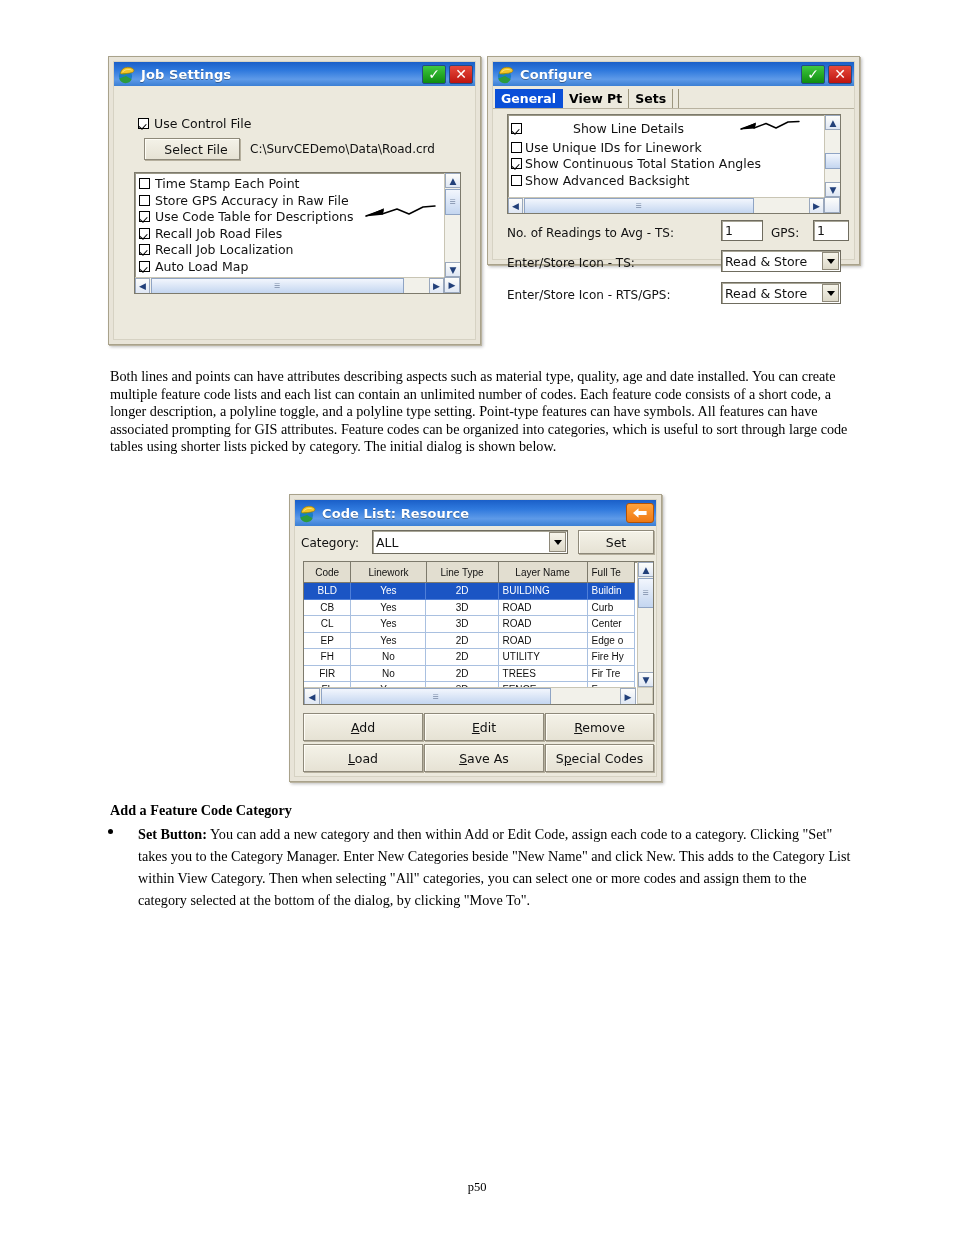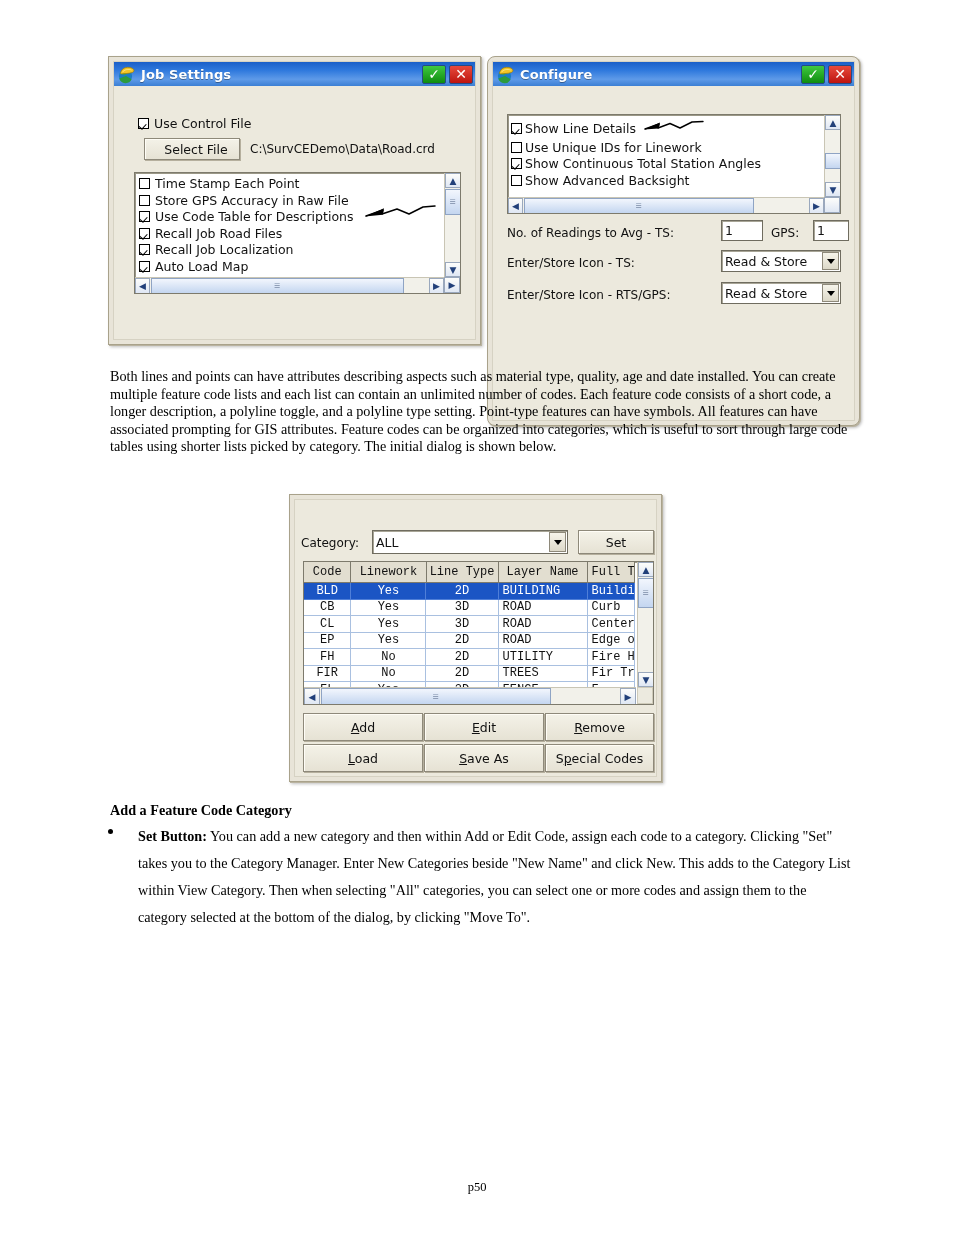--- a/index.html
+++ b/index.html
@@ -260,43 +260,43 @@
     position: absolute;
     left: 0; top: 6px;
     width: 5px; height: 5px;
     background: #000;
     border-radius: 50%;
   }
   .bullet-text {
     margin-left: 30px;
     font-family: "Liberation Serif", serif;
     font-size: 14.2px;
-    line-height: 27px;
+    line-height: 22px;
   }
   .pagenum {
     position: absolute;
     left: 0; right: 0;
     text-align: center;
     font-family: "Liberation Serif", serif;
     font-size: 12.5px;
     color: #000;
   }
 
   
   .grid { position: absolute; inset: 0; overflow: hidden; }
   .grid-row { display: flex; height: 16.5px; }
   .grid-head .gcell {
     background: #e2ded0;
     font-weight: normal;
     border-right: 1px solid #7d7a6c;
     border-bottom: 1px solid #7d7a6c;
   }
   .gcell {
-    font-family: Liberation Mono, monospace;
-    font-size: 12px;
+    font-family: Liberation Sans, sans-serif;
+    font-size: 10px;
     display: flex; align-items: center; justify-content: center;
     border-right: 1px solid #a9c0e0;
     border-bottom: 1px solid #a9c0e0;
     box-sizing: border-box;
     overflow: hidden;
     white-space: nowrap;
     color: #111;
     background: #fff;
   }
   .grid-row.sel .gcell { background: #1b55c4; color: #fff; border-right-color:#4f7fd8; border-bottom-color:#4f7fd8;}
@@ -385,43 +385,49 @@
           <span class="grip">☰</span>
         </div>
         <div class="sb-btn" style="right:0;top:0;width:15px;height:16px;">▶</div>
       </div>
       <div class="sb-btn" style="right:0;bottom:0;width:16px;height:16px;">▶</div>
     </div>
 
   </div>
 </div>
 
-<div class="ce-dialog" style="left:487px; top:56px; width:373px; height:370px;border-radius:8px;">
+<div class="ce-dialog" style="left:487px; top:56px; width:373px; height:209px;">
   <div class="ce-inner">
 
     <div class="titlebar">
       <span class="survce-icon">
         <svg width="19" height="19" viewBox="0 0 19 19">
           <circle cx="8.5" cy="11" r="6.6" fill="#1a7ec4"></circle>
           <path d="M2.3 13.5 A6.6 6.6 0 0 0 14.6 14.3 L9 11 Z" fill="#2c9b3e"></path>
           <path d="M3.3 8.6 A6.6 6.6 0 0 1 12.6 5.8 L8 10 Z" fill="#38a64a"></path>
           <path d="M4 6.5 C5.5 2.4 11.5 1.2 15.5 3.4 C17.6 4.6 17.3 6.8 15 7.6 C12 8.7 7.8 8.4 4.6 8.9 C3.3 9.1 3.3 8 4 6.5 Z" fill="#f2c424" stroke="#9c7b07" stroke-width="0.7"></path>
           <path d="M5.3 7.3 C7 4.6 11.6 3.6 14.6 5.1" fill="none" stroke="#fde68a" stroke-width="0.9"></path>
         </svg>
       </span>
       <span class="tb-title">Configure</span>
       <span class="tb-spacer"></span>
       <span class="tb-btn tb-ok">✓</span>
       <span class="tb-btn tb-x">✕</span>
     </div>
 
+    <div class="tabstrip">
+      <div class="tab active">General</div>
+      <div class="tab">View Pt</div>
+      <div class="tab">Sets</div>
+      <div class="tab empty"></div>
+    </div>
 
     <div class="listbox" style="position:absolute; left:14px; top:52px; width:334px; height:100px;">
       <div class="list-items" style="left:3px;top:2px;">
-        <div class="cbrow" style="margin:1px 0 1.5px 0;">
+        <div class="cbrow" style="margin:1px 0 1.5px 0;gap:48px;">
           <span class="cbox checked"></span>
           <span class="cblabel" style="margin-left:3px;">Show Line Details</span>
           <span class="annot" style="position:relative; margin-left:6px; top:1px;">
             <svg width="64" height="16" viewBox="0 0 64 16">
               <path d="M3 10 L17 5 L16 9 L28 4.5 L38 9 L50 3 L61 2.5" fill="none" stroke="#000" stroke-width="1.4" stroke-linecap="round" stroke-linejoin="round"></path>
               <path d="M2 10.5 L18 3.5 L16.6 9.6 Z" fill="#000"></path>
             </svg>
           </span>
         </div>
         <div class="cbrow" style="margin:1px 0 1.5px 0;">
@@ -476,20 +482,38 @@
     </div>
 
   </div>
 </div>
 
 <div class="doc-para" style="left:110px; top:368px; width:748px;"> Both lines and points can have attributes describing aspects such as material type, quality, age and date installed.  You can create multiple feature code lists and each list can contain an unlimited number of codes. Each feature code consists of a short code, a longer description, a polyline toggle, and a polyline type setting.  Point-type features can have symbols.  All features can have associated prompting for GIS attributes.  Feature codes can be organized into categories, which is useful to sort through large code tables using shorter lists picked by category.   The initial dialog is shown below.</div>
 
 <div class="ce-dialog" style="left:289px; top:494px; width:373px; height:288px;">
   <div class="ce-inner">
 
+    <div class="titlebar" style="height:26px;">
+      <span class="survce-icon">
+        <svg width="19" height="19" viewBox="0 0 19 19">
+          <circle cx="8.5" cy="11" r="6.6" fill="#1a7ec4"></circle>
+          <path d="M2.3 13.5 A6.6 6.6 0 0 0 14.6 14.3 L9 11 Z" fill="#2c9b3e"></path>
+          <path d="M3.3 8.6 A6.6 6.6 0 0 1 12.6 5.8 L8 10 Z" fill="#38a64a"></path>
+          <path d="M4 6.5 C5.5 2.4 11.5 1.2 15.5 3.4 C17.6 4.6 17.3 6.8 15 7.6 C12 8.7 7.8 8.4 4.6 8.9 C3.3 9.1 3.3 8 4 6.5 Z" fill="#f2c424" stroke="#9c7b07" stroke-width="0.7"></path>
+          <path d="M5.3 7.3 C7 4.6 11.6 3.6 14.6 5.1" fill="none" stroke="#fde68a" stroke-width="0.9"></path>
+        </svg>
+      </span>
+      <span class="tb-title">Code List: Resource</span>
+      <span class="tb-spacer"></span>
+      <span class="tb-back">
+        <svg width="16" height="12" viewBox="0 0 16 12">
+          <path d="M1 6 L6.5 1.3 L6.5 4.1 L14.6 4.1 L14.6 7.9 L6.5 7.9 L6.5 10.7 Z" fill="#fff"></path>
+        </svg>
+      </span>
+    </div>
 
     <div class="statictext" style="position:absolute; left:6px; top:36px;">Category:</div>
     <div class="field combo" style="position:absolute; left:77px; top:30px; width:196px; height:24px;">
       <span>ALL</span>
       <span class="arrowbox">
           <span class="caret-down"></span>
         </span>
     </div>
     <div class="btn" style="position:absolute; left:283px; top:30px; width:76px; height:24px;">Set</div>
 

